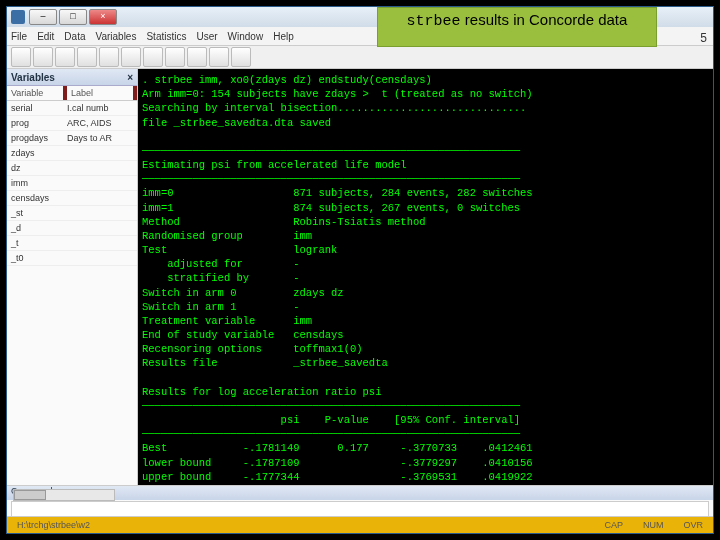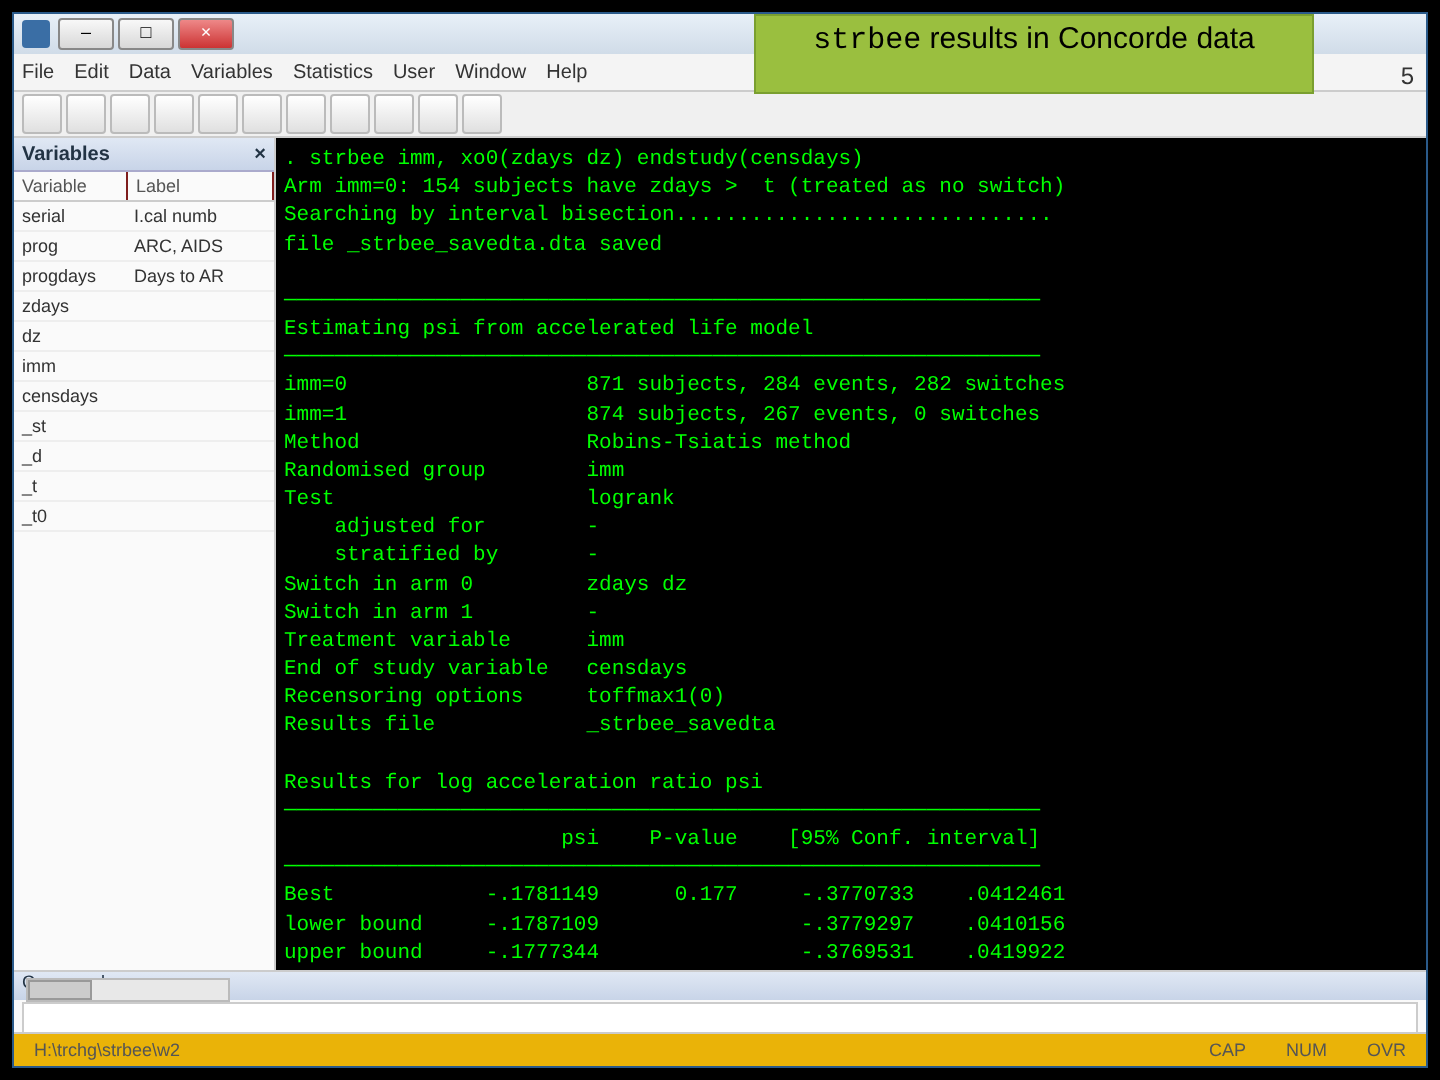--- a/index.html
+++ b/index.html
@@ -14,21 +14,21 @@
 .slideTitle{position:absolute;top:0;left:370px;width:280px;height:40px;background:#9abf3f;border:1px solid #7a9f2f;z-index:5;text-align:center;font-size:15px;color:#000;padding-top:3px;box-sizing:border-box;line-height:1.2}
 .slideTitle .mono{font-family:'Courier New',monospace}
 .menubar{height:18px;display:flex;align-items:center;padding:0 4px;gap:10px;background:#f4f4f4;border-bottom:1px solid #ccc}
 .menubar span{color:#333;font-size:10px}
 .toolbar{height:22px;display:flex;align-items:center;padding:0 4px;gap:2px;background:#f0f0f0;border-bottom:1px solid #ccc}
 .toolbar .tb{width:18px;height:18px;border:1px solid #bbb;background:linear-gradient(#fff,#e0e0e0);border-radius:2px}
 .body{flex:1;display:flex;overflow:hidden}
 .leftpane{width:130px;background:#fafafa;border-right:1px solid #ccc;display:flex;flex-direction:column}
 .leftpane .hdr{height:16px;background:linear-gradient(#e0e8f4,#c8d4e8);border-bottom:1px solid #aac;color:#234;font-size:10px;font-weight:bold;padding:0 4px;display:flex;align-items:center;justify-content:space-between}
 .leftpane .varhdr{display:flex;border-bottom:1px solid #ccc;font-size:9px;color:#555}
-.leftpane .varhdr div{padding:2px 4px;border-right:1px solid #7f1d1d}
+.leftpane .varhdr div{padding:2px 4px;border-right:4px solid #7f1d1d}
 .leftpane .varhdr .c1{width:48px}
 .leftpane .varhdr .c2{flex:1}
 .varlist{flex:1;overflow:hidden}
 .varlist .row{display:flex;font-size:9px;color:#333;border-bottom:1px solid #eee}
 .varlist .row div{padding:2px 4px;white-space:nowrap;overflow:hidden}
 .varlist .row .c1{width:48px}
 .varlist .row .c2{flex:1}
 .results{flex:1;background:#000;color:#0f0;font-family:'Courier New',monospace;font-size:10.5px;padding:4px 4px;overflow:hidden;line-height:1.35;white-space:pre}
 .cmd{height:30px;background:#fafafa;border-top:1px solid #ccc}
 .cmd .hdr{height:14px;background:linear-gradient(#e0e8f4,#c8d4e8);font-size:9px;color:#234;padding:0 4px}

